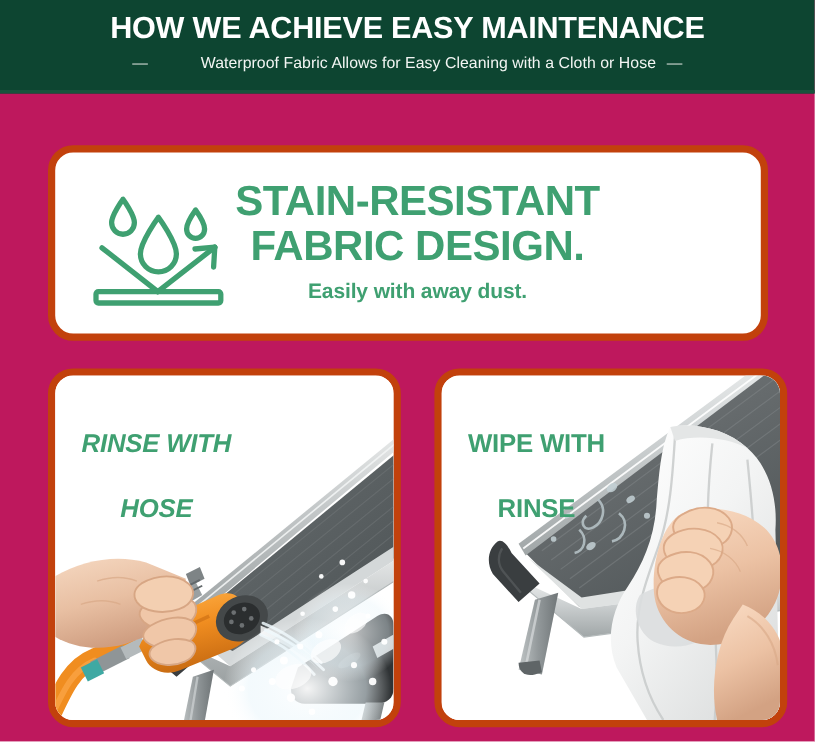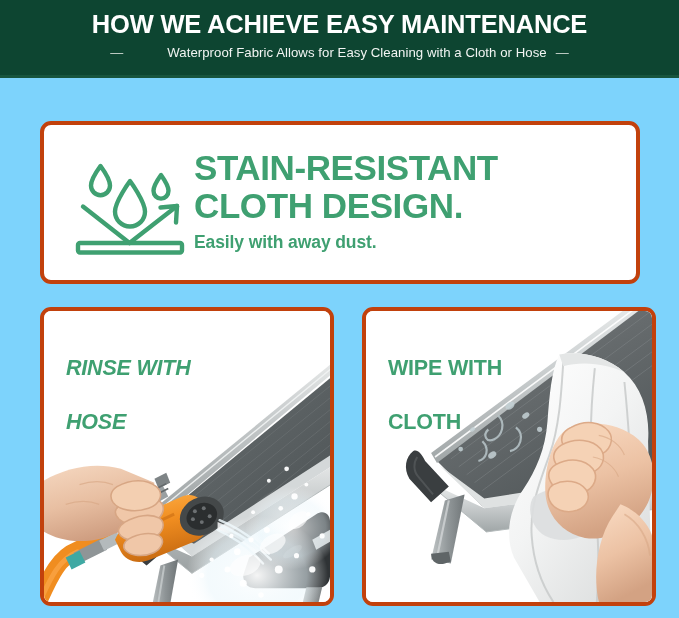--- a/index.html
+++ b/index.html
@@ -10,21 +10,21 @@
     height: 618px;
     background: #ffffff;
     font-family: "Liberation Sans", sans-serif;
     overflow: hidden;
   }
 
   .page {
     position: relative;
     width: 679px;
     height: 618px;
-    background: #7dd3fc;
+    background: #be185d;
   }
 
   
   .header-band {
     position: absolute;
     left: 0; top: 0;
     width: 679px;
     height: 78px;
     background: #0d4531;
     overflow: hidden;
@@ -69,23 +69,24 @@
     font-weight: 400;
     letter-spacing: 0.05px;
     white-space: nowrap;
     margin-left: 35px;
   }
 
   
   .card {
     position: absolute;
     background: #ffffff;
-    border: 4px solid #c2410c;
-    border-radius: 11px;
+    border: 6px solid #c2410c;
+    border-radius: 21px;
     overflow: hidden;
+    text-align: center;
   }
 
   
   .card-feature {
     left: 40px; top: 121px;
     width: 600px; height: 163px;
     display: flex;
     align-items: center;
   }
   .feature-icon {
@@ -179,21 +180,21 @@
           <path d="M104 55 L87.5 56.5"></path>
           <path d="M104 55 L103 71.5"></path>
 
           <rect x="5" y="92" width="104" height="9.5" rx="2"></rect>
         </g>
       </svg>
     </div>
 
     <div class="feature-text">
       <div class="feature-title">STAIN-RESISTANT</div>
-      <div class="feature-title">CLOTH DESIGN.</div>
+      <div class="feature-title">FABRIC DESIGN.</div>
       <div class="feature-sub">Easily with away dust.</div>
     </div>
 
   </div>
 
   <div class="card card-step left">
 
     <div class="step-photo">
       <svg viewBox="0 0 290 295" preserveAspectRatio="xMidYMid slice" aria-hidden="true">
         <defs>
@@ -454,18 +455,18 @@
 
         <g stroke="#d9a987" stroke-width="1.2" opacity="0.65" fill="none">
           <path d="M236 126 C248 128 258 136 262 146"></path>
           <path d="M230 148 C242 150 252 158 256 168"></path>
         </g>
       </svg>
     </div>
 
     <div class="step-title">
       <span>WIPE WITH</span><br>
-      <span>CLOTH</span>
+      <span>RINSE</span>
     </div>
 
   </div>
 
 </div>
 
 </body></html>

